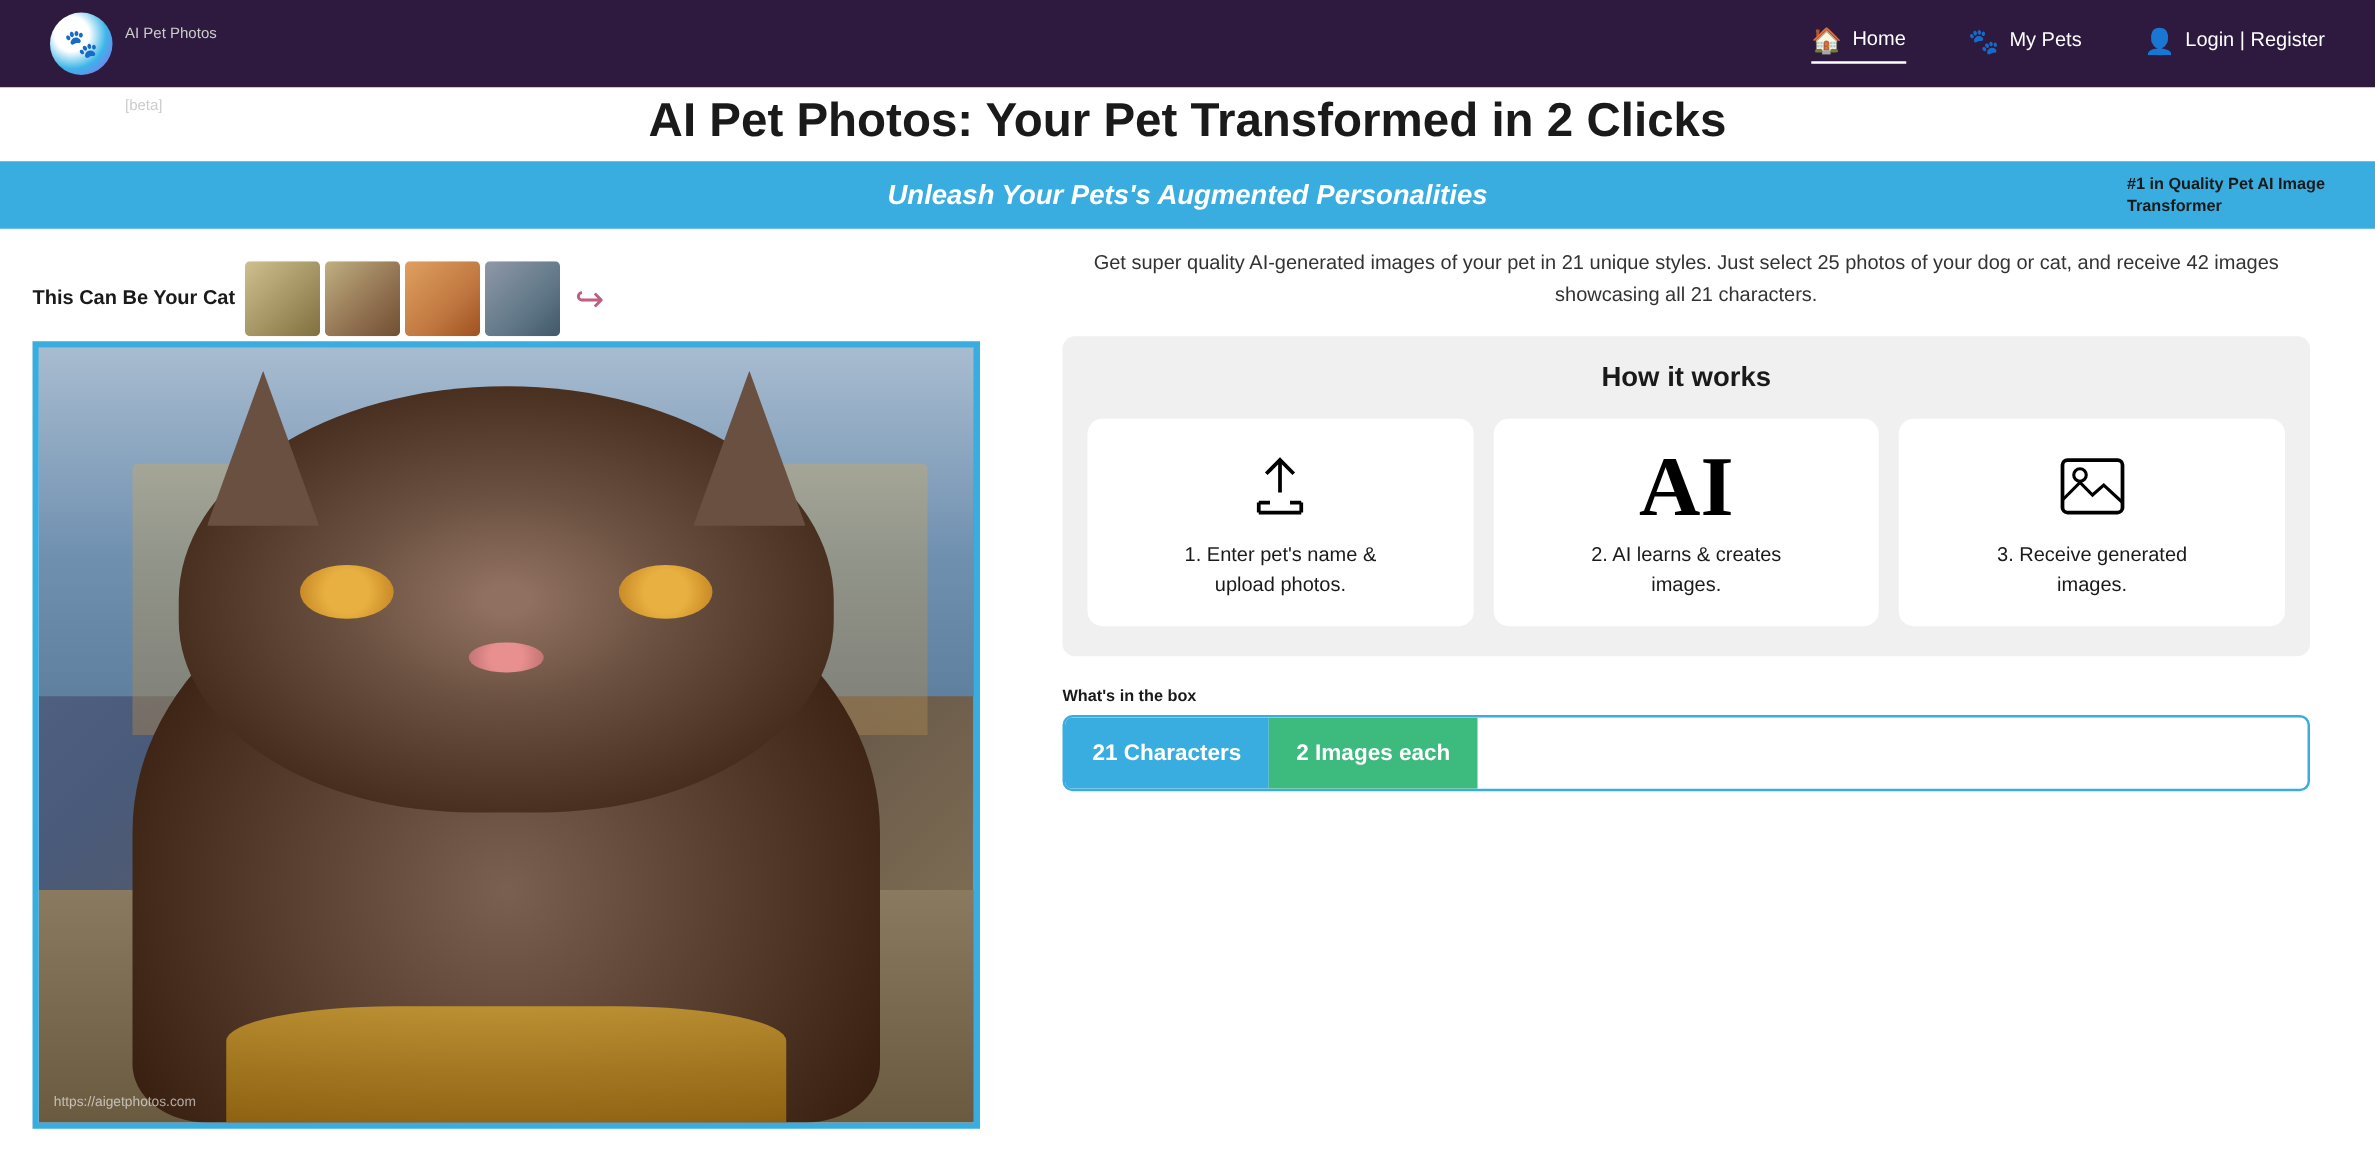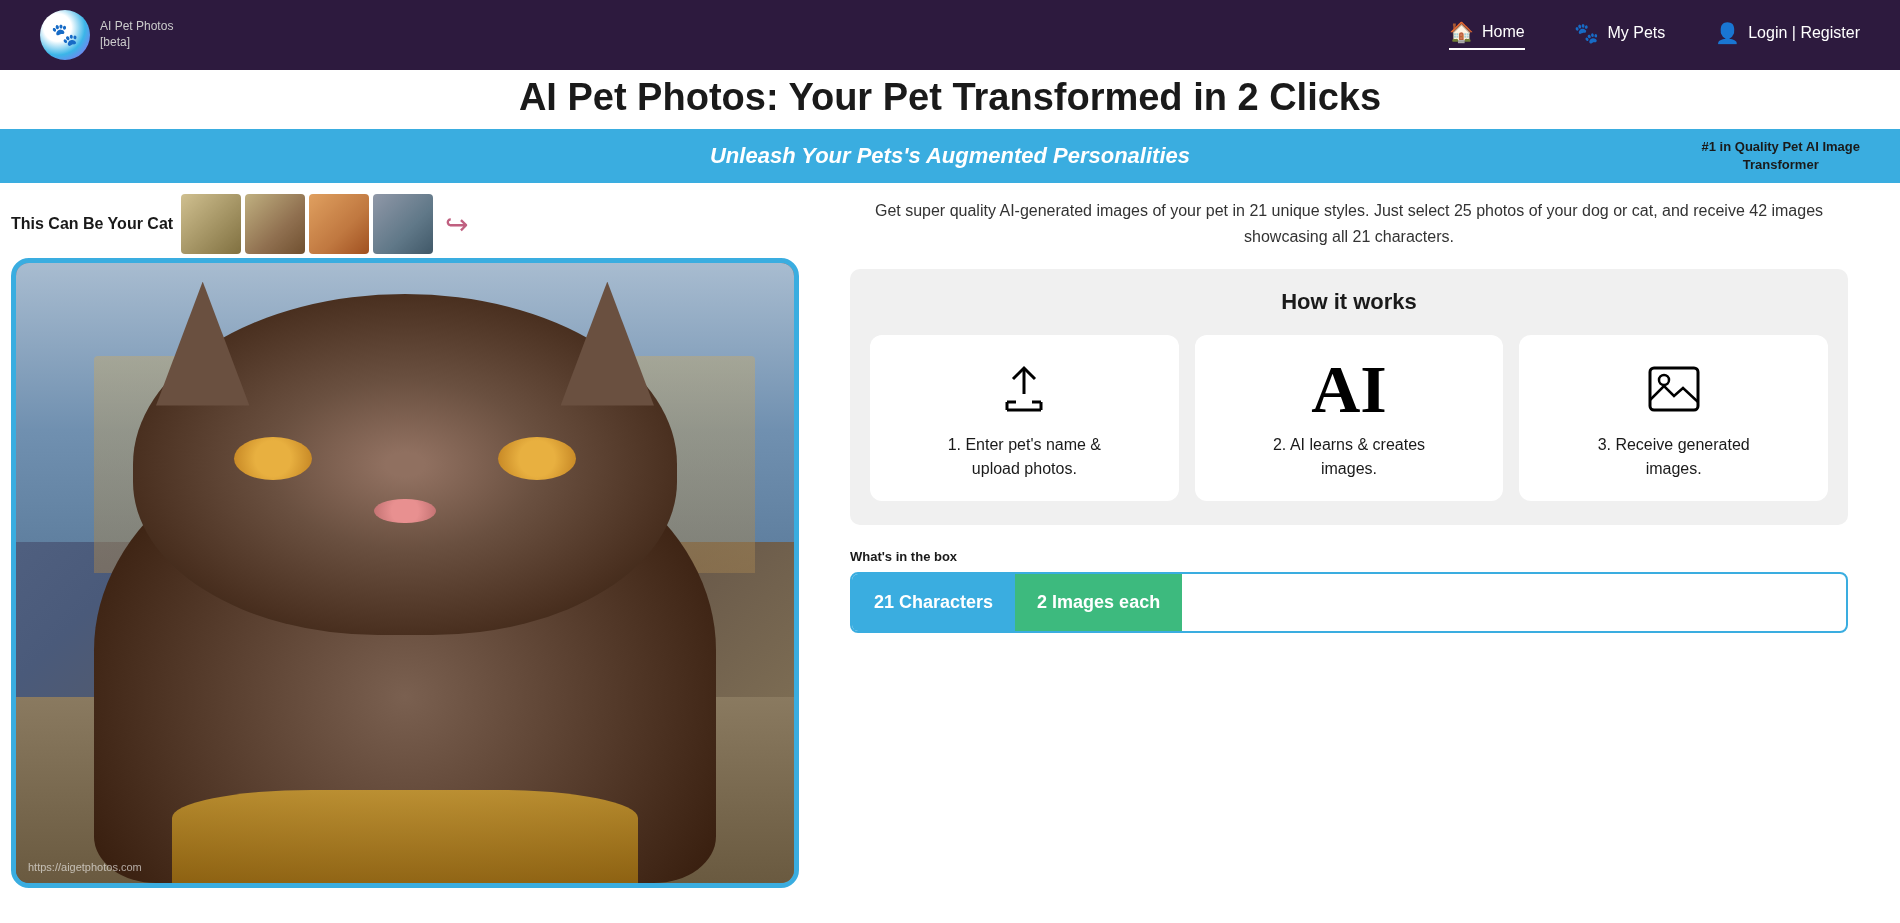--- a/index.html
+++ b/index.html
@@ -33,20 +33,21 @@
       color: #fff;
       font-size: 15px;
       font-weight: bold;
       line-height: 1.3;
     }
     .logo-text span {
       display: block;
       font-size: 12px;
       font-weight: normal;
       color: #ccc;
+      margin-top: 42px;
     }
     .nav {
       display: flex;
       align-items: center;
       gap: 50px;
     }
     .nav-item {
       display: flex;
       align-items: center;
       gap: 8px;
@@ -93,36 +94,35 @@
       text-align: center;
     }
     .banner-badge {
       position: absolute;
       right: 40px;
       top: 50%;
       transform: translateY(-50%);
       color: #1a1a1a;
       font-size: 13px;
       font-weight: bold;
-      text-align: center;
       line-height: 1.4;
     }
 
     
     .main-content {
       display: flex;
       width: 100%;
     }
 
     
     .left-panel {
       width: 810px;
       flex-shrink: 0;
       background: #fff;
-      padding: 1px;
+      padding: 16px;
     }
     .this-can-be {
       display: flex;
       align-items: center;
       gap: 8px;
       padding: 10px 10px 4px 10px;
     }
     .this-can-label {
       font-size: 16px;
       font-weight: bold;
@@ -149,21 +149,21 @@
     .arrow-curve {
       font-size: 28px;
       color: #c06080;
       transform: scaleX(-1);
       display: inline-block;
       margin-left: 4px;
     }
     .hero-image-container {
       margin: 0 10px 0 10px;
       border: 5px solid #3aade0;
-      border-radius: 18px;
+      border-radius: 0;
       overflow: hidden;
       height: 630px;
       background: linear-gradient(135deg, #5a6a8a 0%, #4a5a7a 30%, #6a5a4a 70%, #8a7a5a 100%);
       position: relative;
     }
     .url-watermark {
       position: absolute;
       bottom: 10px;
       left: 12px;
       color: rgba(255,255,255,0.6);

